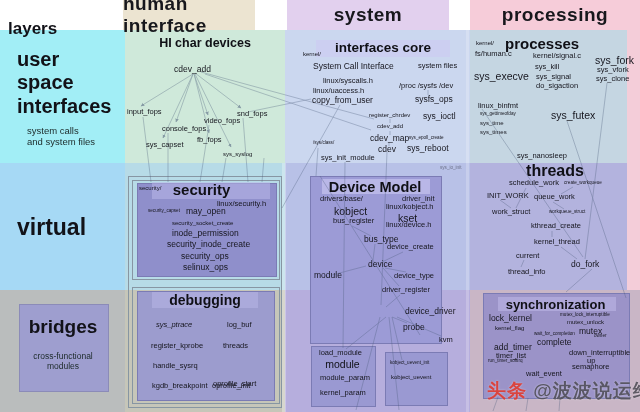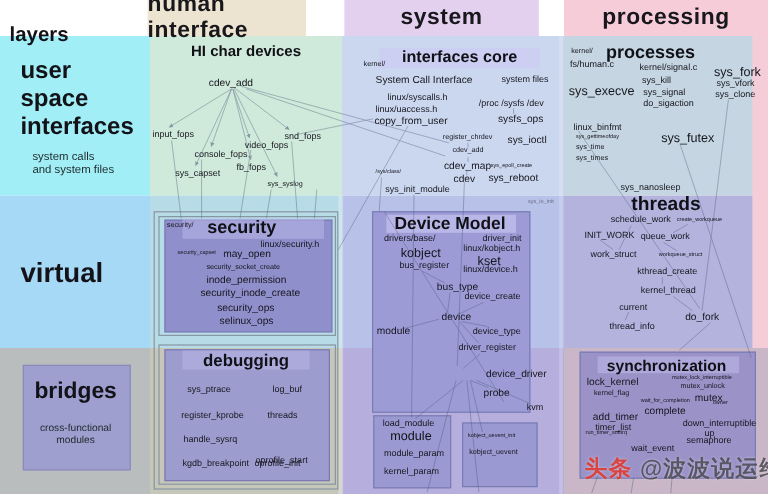--- a/index.html
+++ b/index.html
@@ -241,21 +241,21 @@
       <span class="lbl n" style="left: 534px; top: 193px;">queue_work</span>
       <span class="lbl n" style="left: 492px; top: 208px;">work_struct</span>
       <span class="lbl xs" style="left: 549px; top: 210px;">workqueue_struct</span>
       <span class="lbl n" style="left: 531px; top: 222px;">kthread_create</span>
       <span class="lbl n" style="left: 534px; top: 238px;">kernel_thread</span>
       <span class="lbl n" style="left: 516px; top: 252px;">current</span>
       <span class="lbl n" style="left: 508px; top: 268px;">thread_info</span>
       <span class="lbl m" style="left: 571px; top: 260px;">do_fork</span>
     </div>
   <div class="layer">
-      <span class="lbl n" style="left: 156px; top: 321px;">sys_ptrace</span>
+      <span class="lbl n" style="left: 156px; top: 321px; font-style: italic;">sys_ptrace</span>
       <span class="lbl n" style="left: 227px; top: 321px;">log_buf</span>
       <span class="lbl n" style="left: 151px; top: 342px;">register_kprobe</span>
       <span class="lbl n" style="left: 223px; top: 342px;">threads</span>
       <span class="lbl n" style="left: 153px; top: 362px;">handle_sysrq</span>
       <span class="lbl n" style="left: 213px; top: 352px; margin-top: 28px;">oprofile_start</span>
       <span class="lbl n" style="left: 152px; top: 382px;">kgdb_breakpoint</span>
       <span class="lbl n" style="left: 212px; top: 382px;">oprofile_init</span>
     </div>
   <div class="layer">
       <span class="lbl n" style="left: 439px; top: 336px;">kvm</span>

